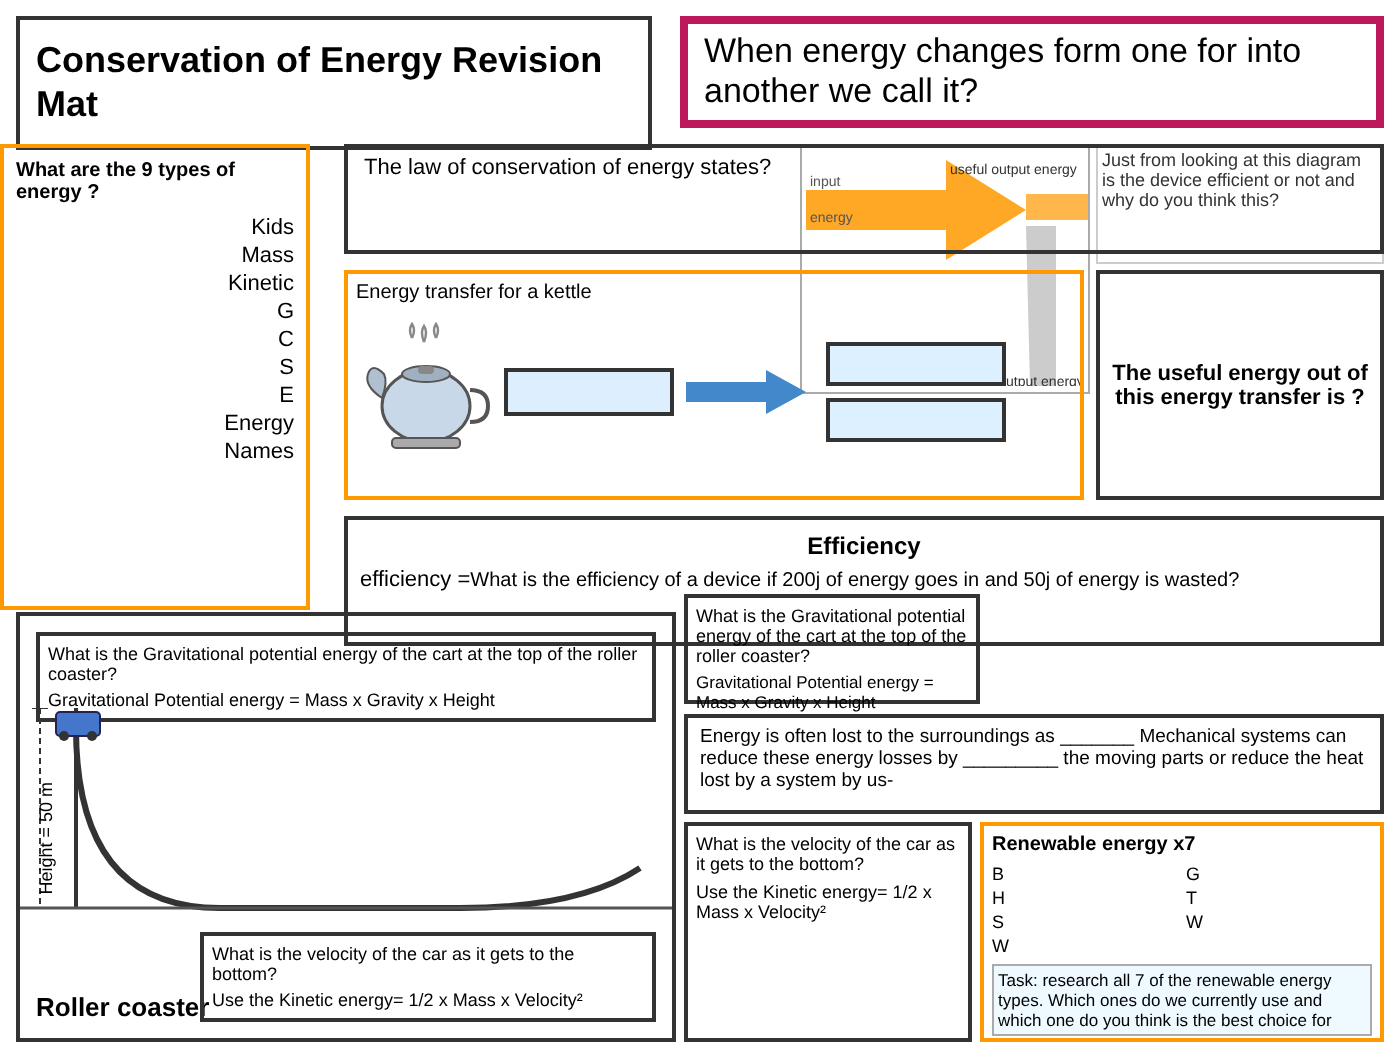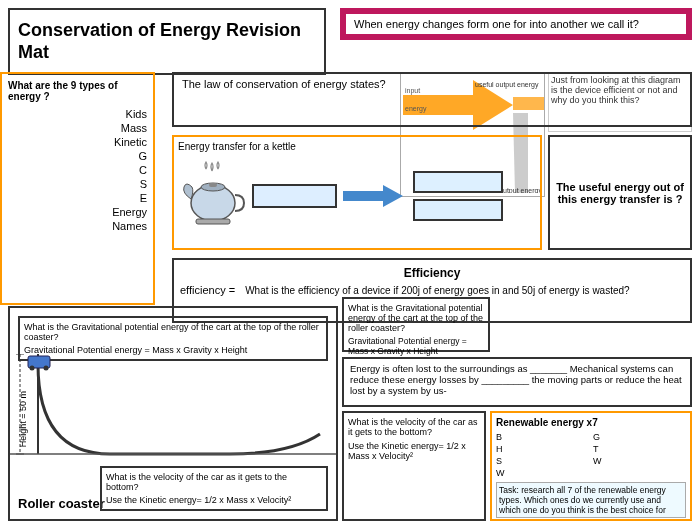--- a/index.html
+++ b/index.html
@@ -23,23 +23,23 @@
       background: #fff;
       font-size: 18px;
       font-weight: bold;
       line-height: 1.2;
     }
 
     
     .energy-change-box {
       position: absolute;
       top: 8px; left: 340px; right: 8px;
-      border: 6px solid #be185d;
+      border: 4px solid #be185d;
       padding: 4px 8px;
-      font-size: 11px;
+      font-size: 17px;
     }
 
     
     .nine-types-box {
       position: absolute;
       top: 72px; left: 0;
       width: 155px;
       bottom: 220px;
       border: 2px solid #f90;
       padding: 6px;
@@ -151,21 +151,20 @@
     }
     .efficiency-title {
       text-align: center;
       font-weight: bold;
       font-size: 12px;
       margin-bottom: 4px;
     }
     .efficiency-content {
       display: flex;
       align-items: center;
-      gap: 10px;
     }
     .efficiency-question {
       font-size: 10px;
       flex: 1;
     }
     .fraction {
       display: inline-flex;
       flex-direction: column;
       align-items: center;
       font-size: 10px;

